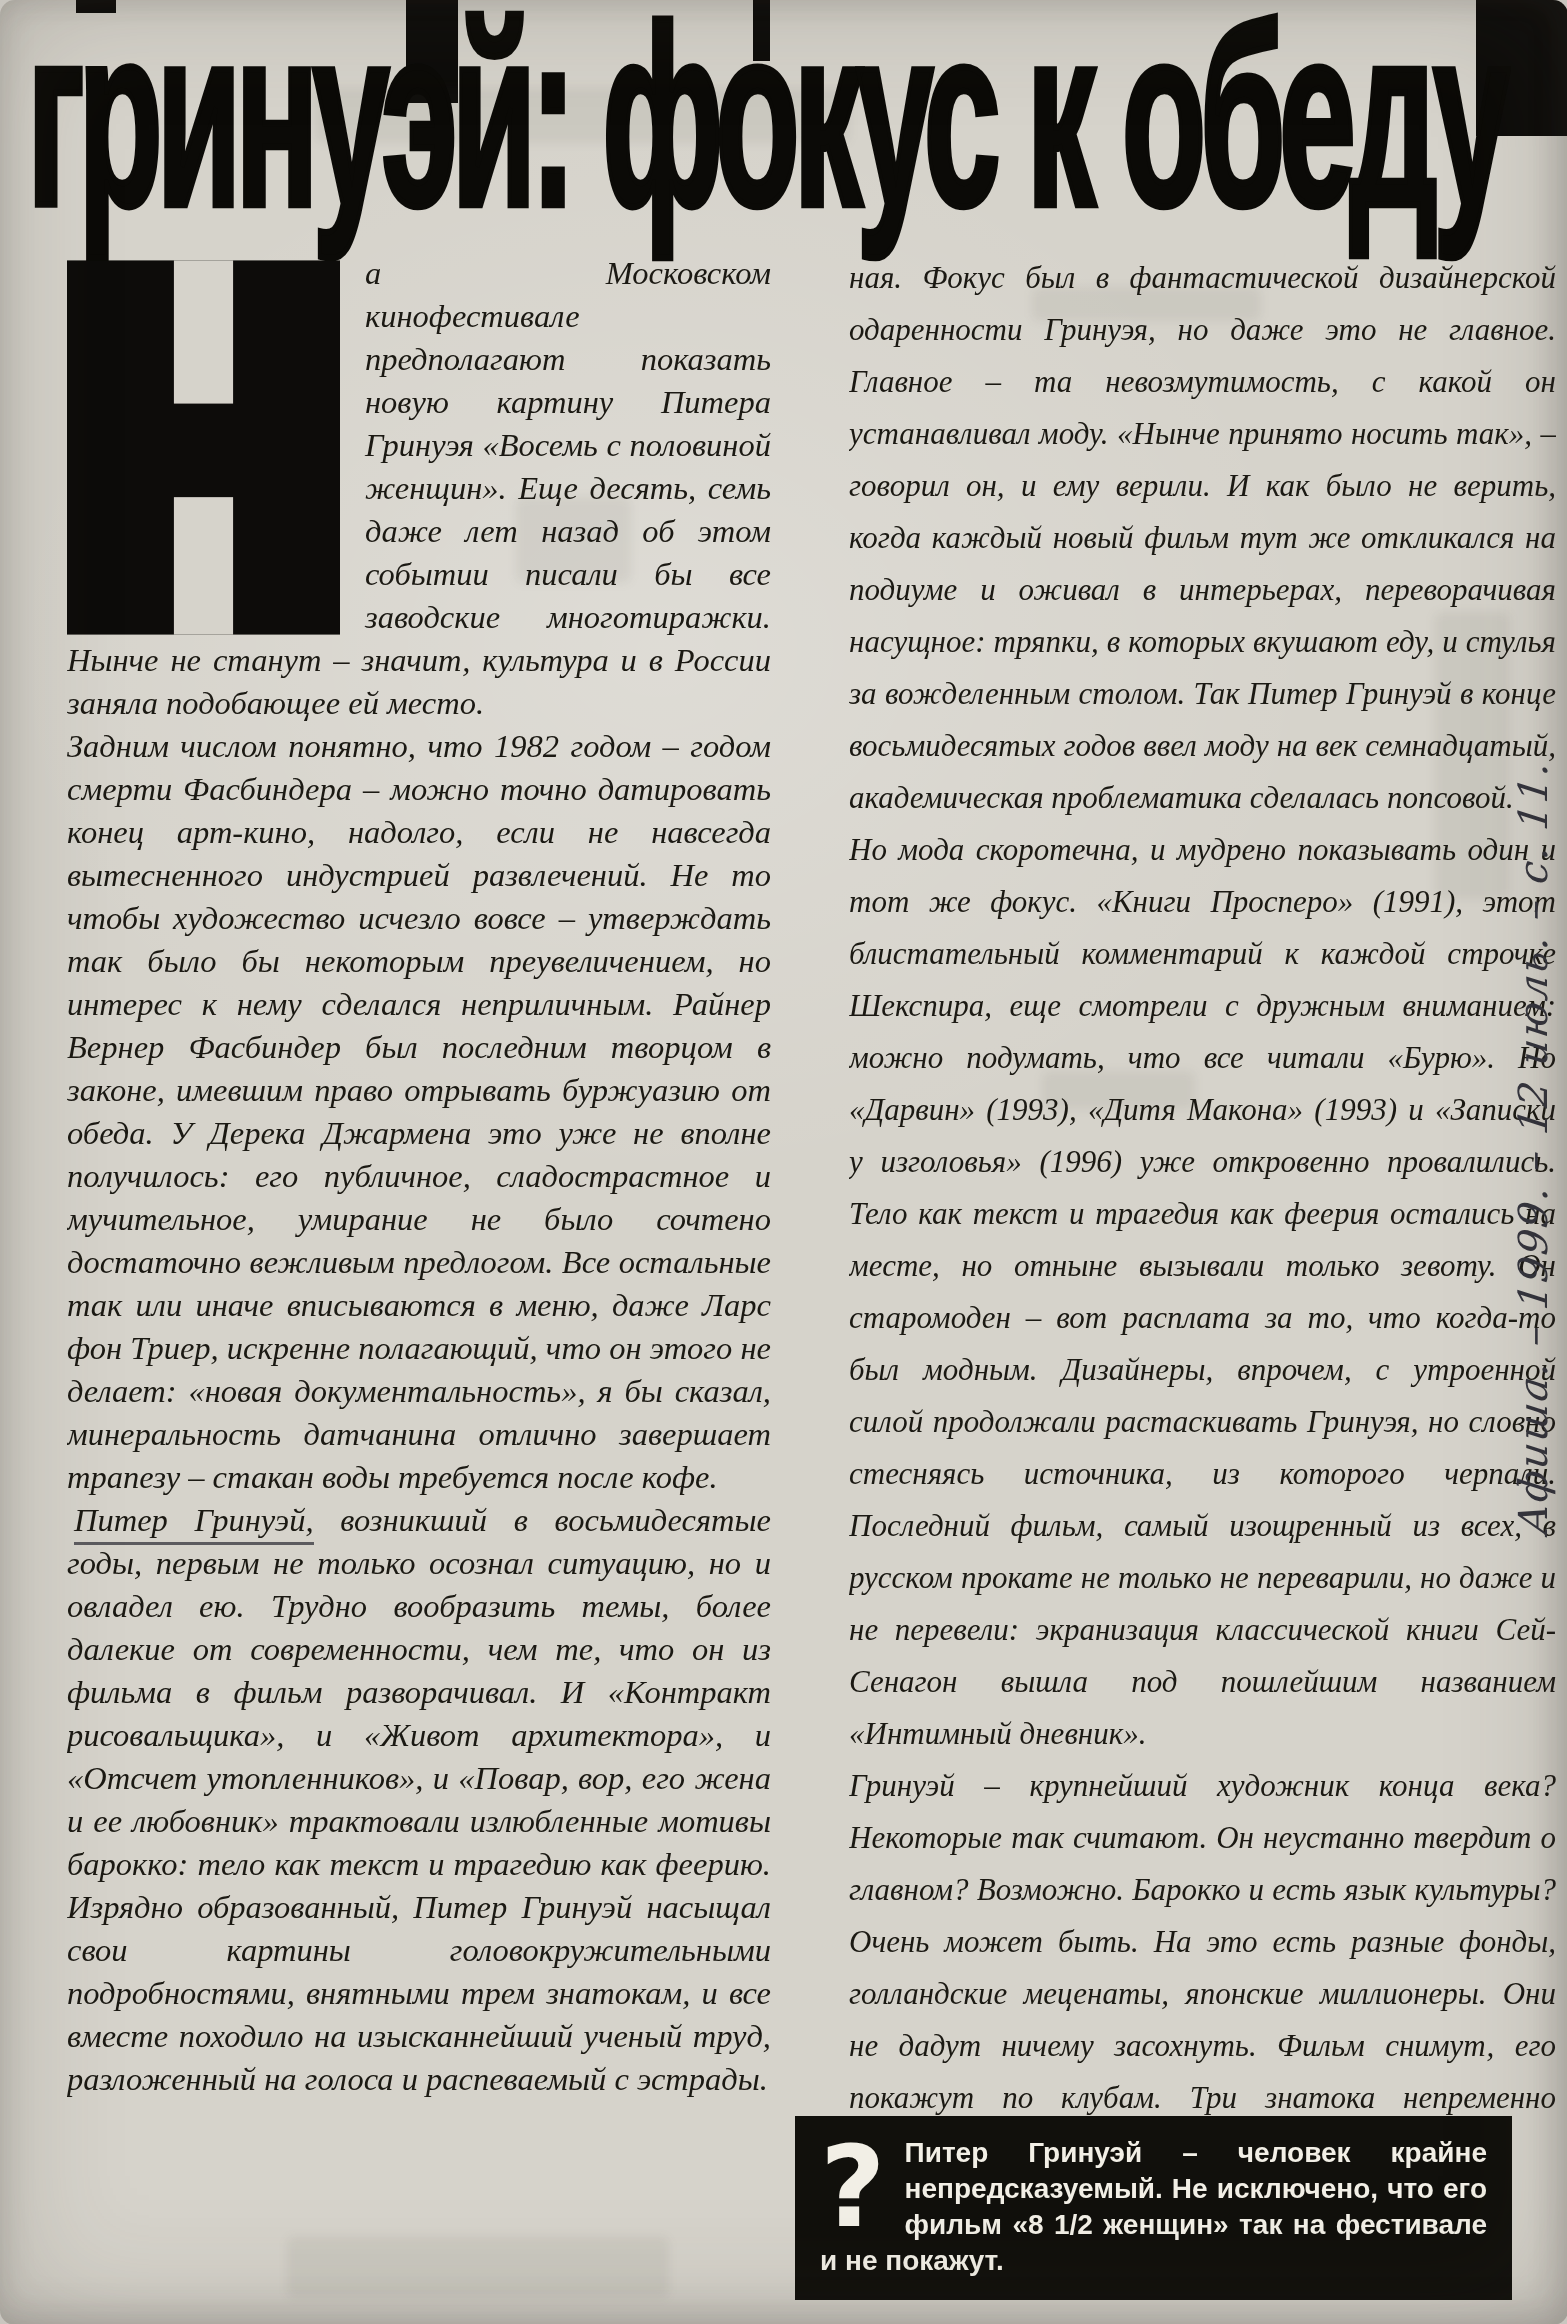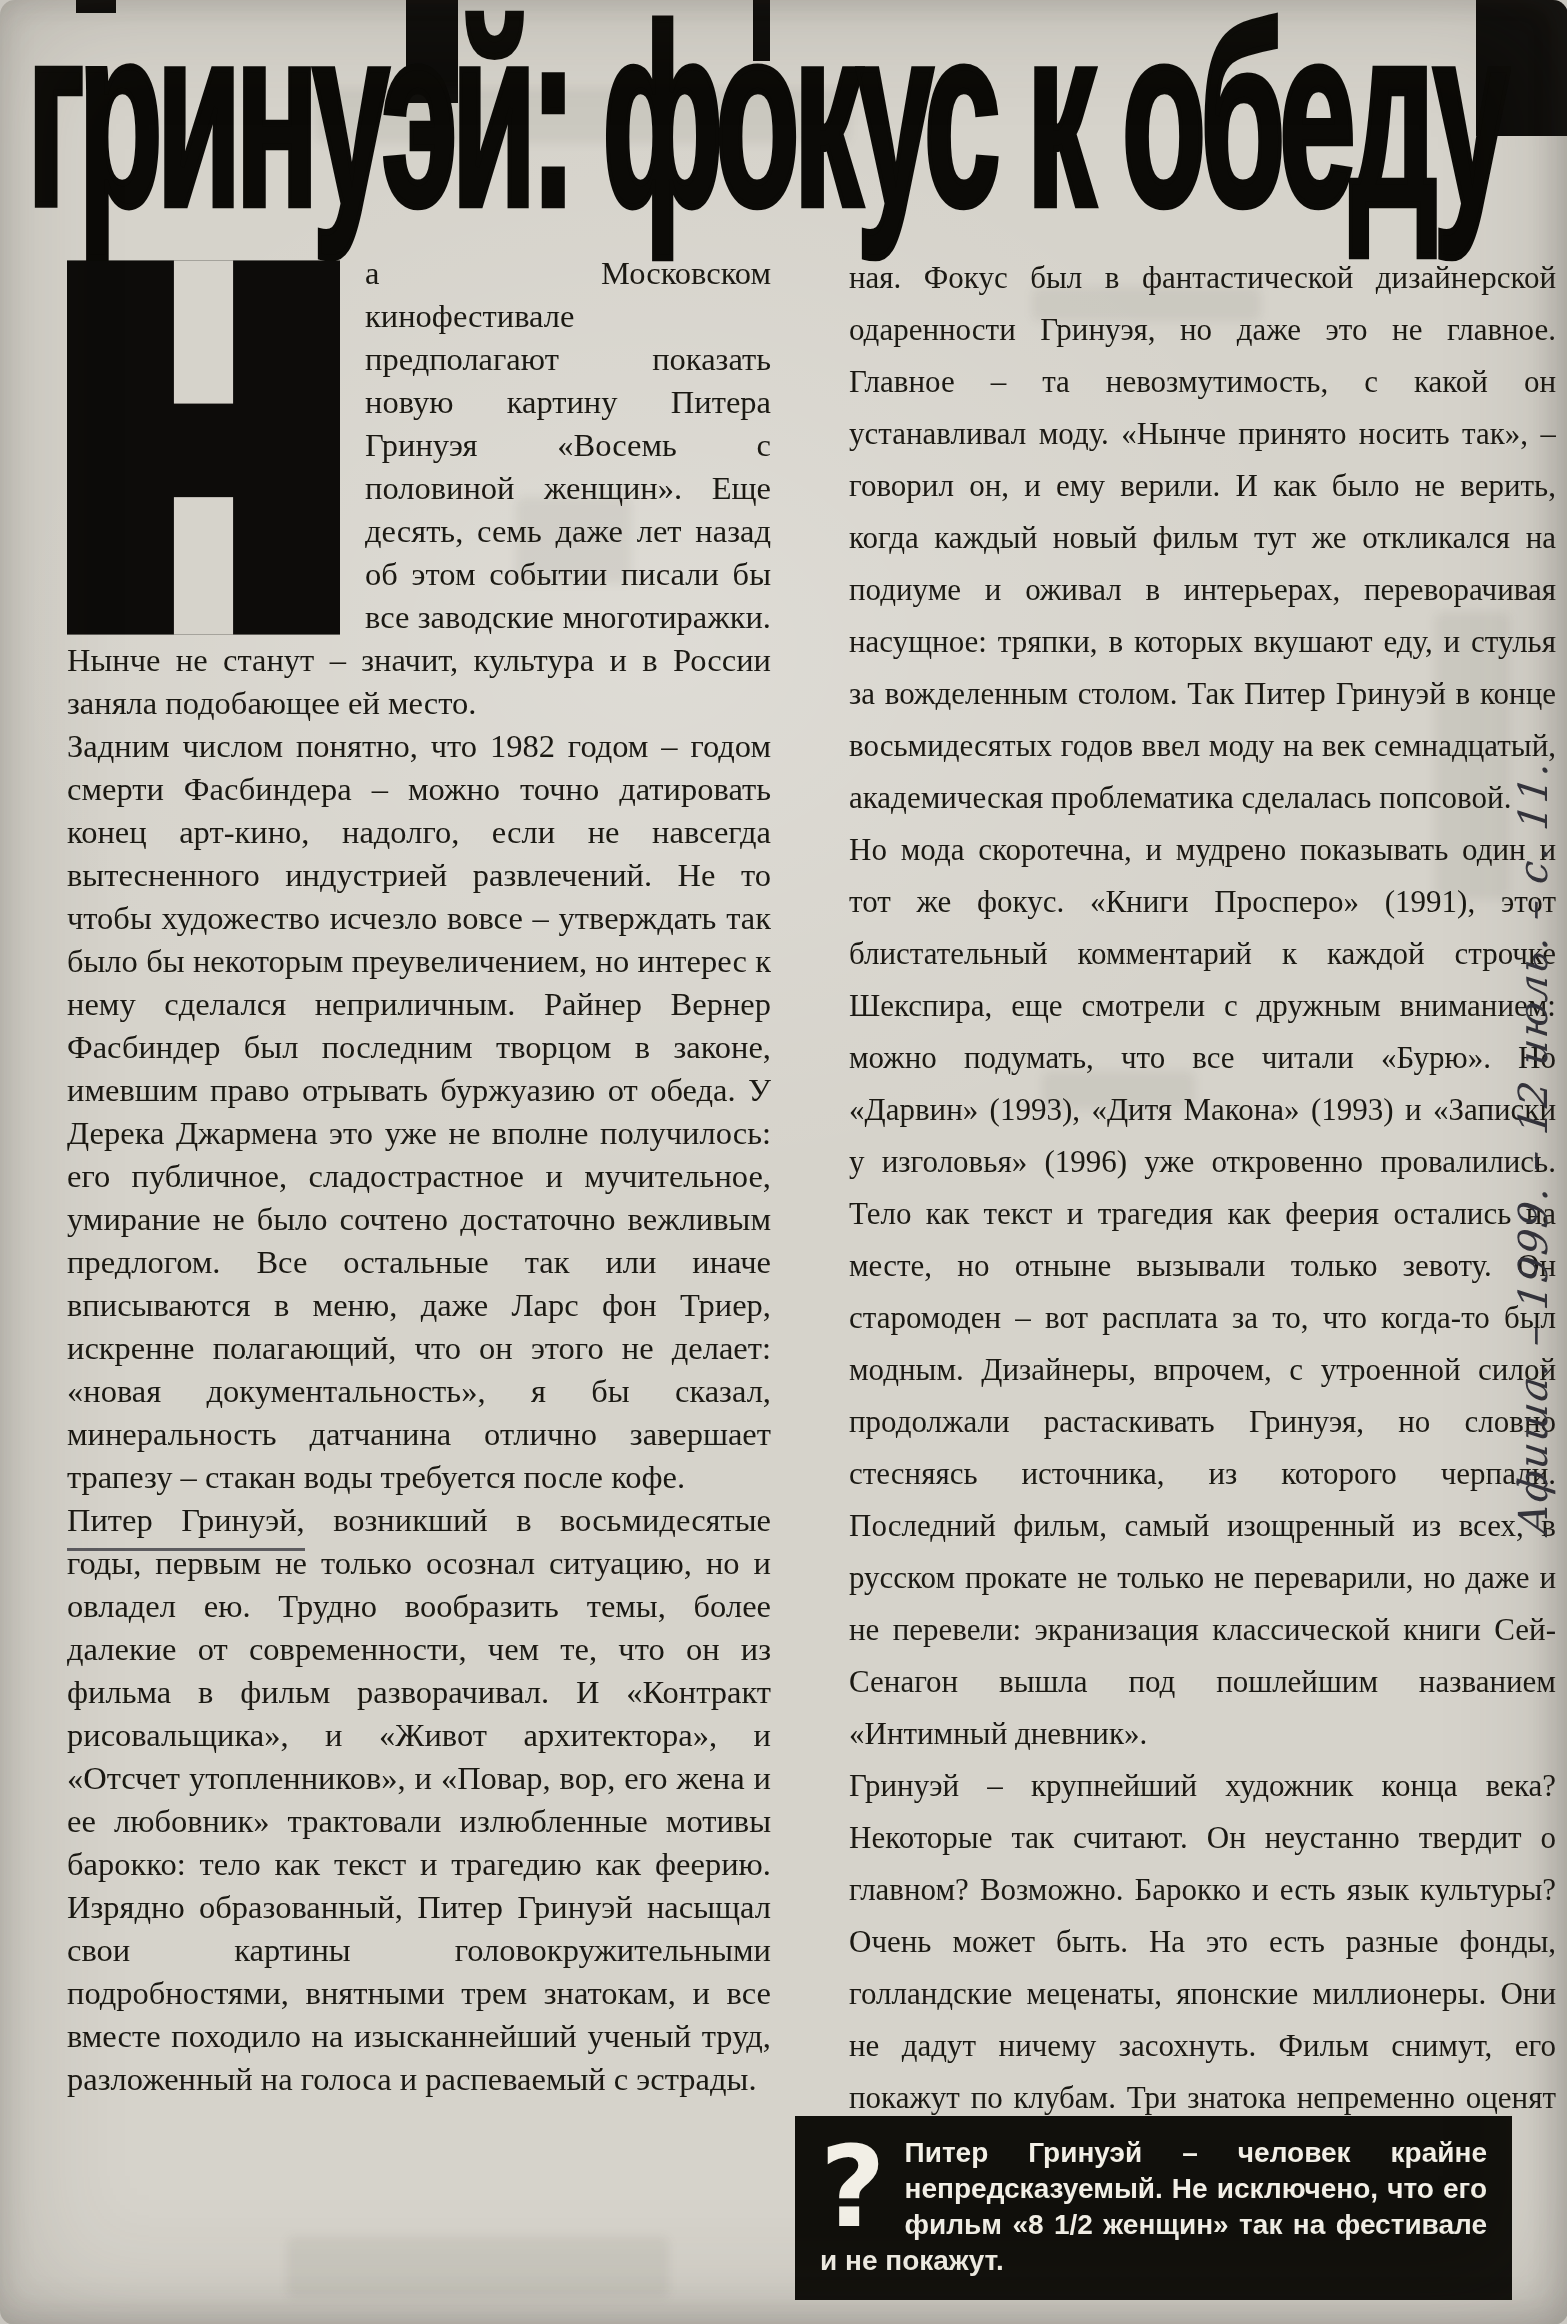--- a/index.html
+++ b/index.html
@@ -43,26 +43,26 @@
   .sm6 { left:1042px; top:1071px; width:153px; height:38px; }
 
   
   .columns { position:absolute; left:67px; top:252px; width:1445px; height:2065px; }
   .col {
     position:absolute; top:0; text-align:justify; color:#1b1913; overflow:hidden;
     font-family:"Liberation Serif","DejaVu Serif",serif;
   }
   .col-left  { left:0;     width:704px; height:2065px; font-size:32.5px;   line-height:43px; }
   .col-right { left:782px; width:707px; height:1864px; font-size:31px; line-height:52px; }
-  .col p { margin:0; }
+  .col p { margin:0;font-style:italic; }
 
   .dropcap { float:left; margin:7.6px 25px 1.9px 0; }
   .dropcap svg { display:block; }
 
-  .pen-underline { border-bottom:3.8px solid rgba(40,40,48,0.7); padding-bottom:10px; }
+  .pen-underline { border-bottom:3.8px solid rgba(40,40,48,0.7); padding-bottom:4px;margin-left:7px; }
 
   .byline {
     text-align:right; font-style:italic; font-size:32px; margin-top:9.6px !important;
   }
 
   
   .callout {
     position:absolute; left:795px; top:2116px; width:717px; box-sizing:border-box;
     background:#11100c; color:#f2efe6;
     padding:19px 25px 21px 25px;

